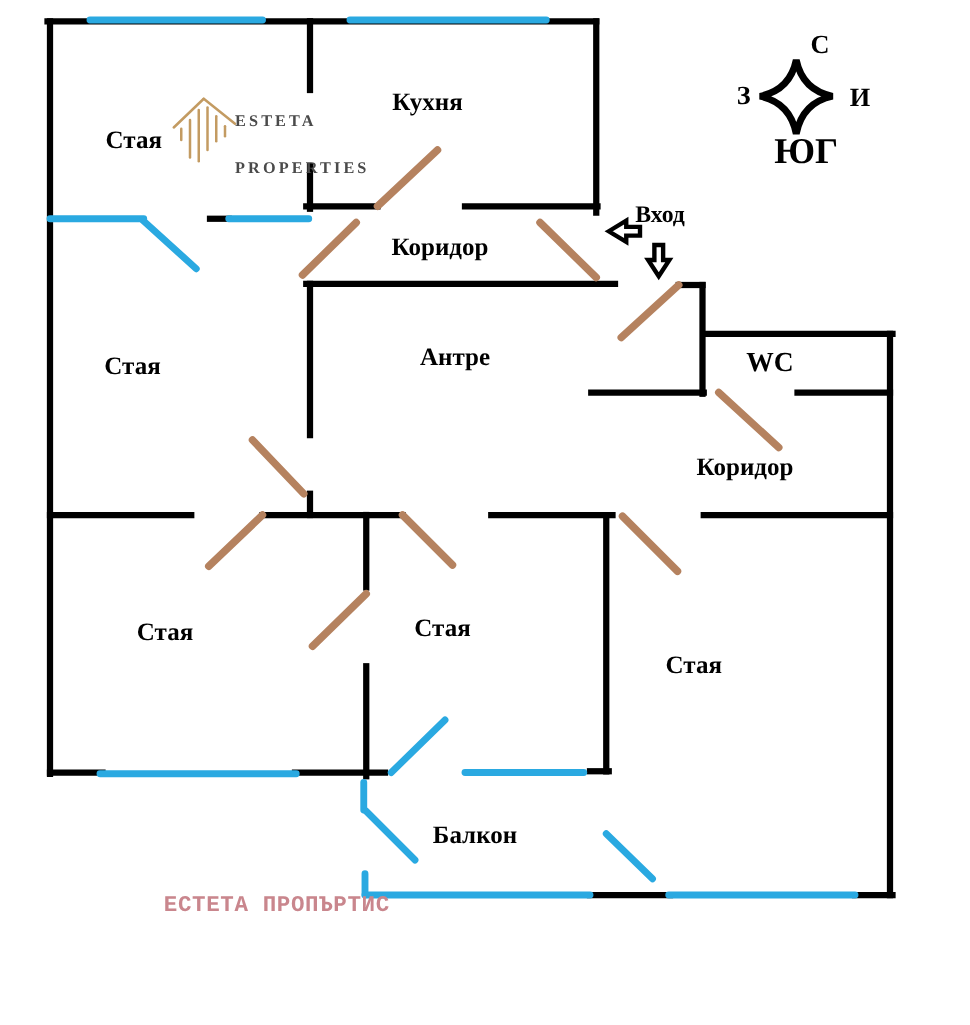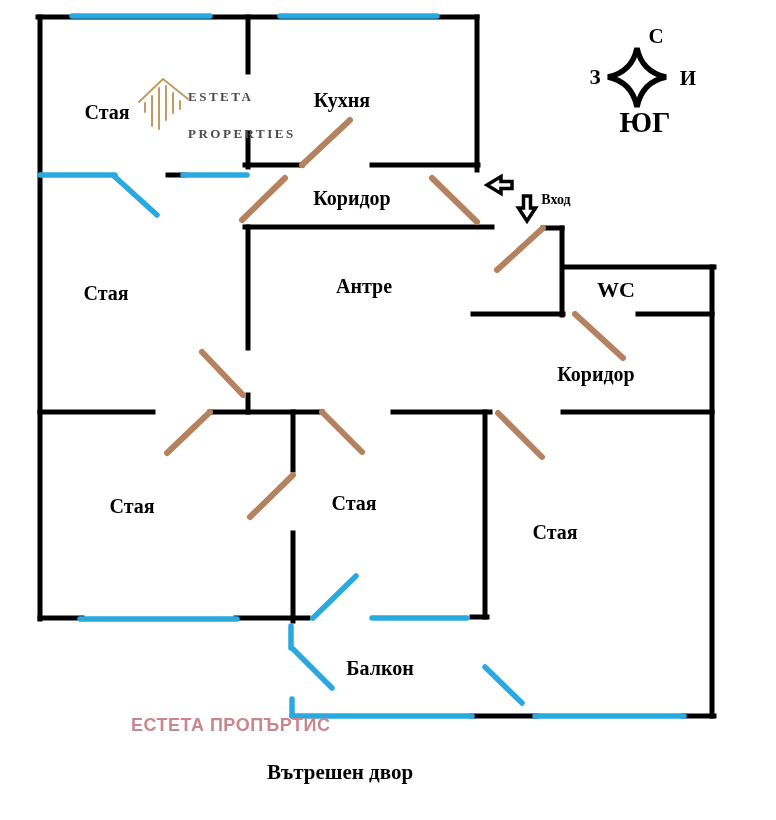--- a/index.html
+++ b/index.html
@@ -23,24 +23,24 @@
     position:absolute;
     transform:translate(-50%,-50%);
     font-family:"Liberation Serif", serif;
     font-weight:bold;
     font-size:20px;
     color:var(--label);
     white-space:nowrap;
     line-height:1;
   }
   .l-staya-tl{left:107px;top:112px;}
-  .l-kitchen {left:342px;top:100px;text-align:right;}
+  .l-kitchen {left:342px;top:82px;text-align:right;}
   .l-cor-top {left:352px;top:198px;}
   .l-antre   {left:364px;top:286px;}
-  .l-vhod    {left:556px;top:172px;font-size:14px;margin-top:28px;}
+  .l-vhod    {left:528px;top:172px;font-size:19px;}
   .l-wc      {left:616px;top:290px;font-size:22px;}
   .l-cor-rt  {left:596px;top:374px;}
   .l-staya-ml{left:106px;top:293px;}
   .l-staya-bl{left:132px;top:506px;}
   .l-staya-bm{left:354px;top:503px;}
   .l-staya-br{left:555px;top:532px;}
   .l-balkon  {left:380px;top:668px;text-align:center;}
   .l-court   {left:340px;top:772px;font-size:21px;}
   .c-n{left:656px;top:36px;font-size:21px;}
   .c-w{left:595px;top:77px;font-size:21px;}
@@ -55,21 +55,21 @@
     font-size:13px;
     letter-spacing:2.5px;
     white-space:nowrap;
   }
   .logo-1{left:188px;top:97px;}
   .logo-2{left:188px;top:134px;}
   .watermark{
     position:absolute;
     left:131px;top:725px;
     transform:translate(0,-50%);
-    font-family:Liberation Sans, sans-serif;
+    font-family:Liberation Mono, monospace;
     font-weight:bold;
     font-size:18px;
     letter-spacing:0.5px;
     color:var(--watermark);
     white-space:nowrap;
   }
 </style>
 </head>
 <body>
 
@@ -164,21 +164,20 @@
   <div class="lbl l-cor-top">Коридор</div>
   <div class="lbl l-antre">Антре</div>
   <div class="lbl l-vhod">Вход</div>
   <div class="lbl l-wc">WC</div>
   <div class="lbl l-cor-rt">Коридор</div>
   <div class="lbl l-staya-ml">Стая</div>
   <div class="lbl l-staya-bl">Стая</div>
   <div class="lbl l-staya-bm">Стая</div>
   <div class="lbl l-staya-br">Стая</div>
   <div class="lbl l-balkon">Балкон</div>
-  <div class="lbl l-court">Вътрешен двор</div>
 
   <div class="lbl c-n">С</div>
   <div class="lbl c-w">З</div>
   <div class="lbl c-e">И</div>
   <div class="lbl c-s">ЮГ</div>
 
   <div class="logo-txt logo-1">ESTETA</div>
   <div class="logo-txt logo-2">PROPERTIES</div>
   <div class="watermark">ЕСТЕТА ПРОПЪРТИС</div>
 

